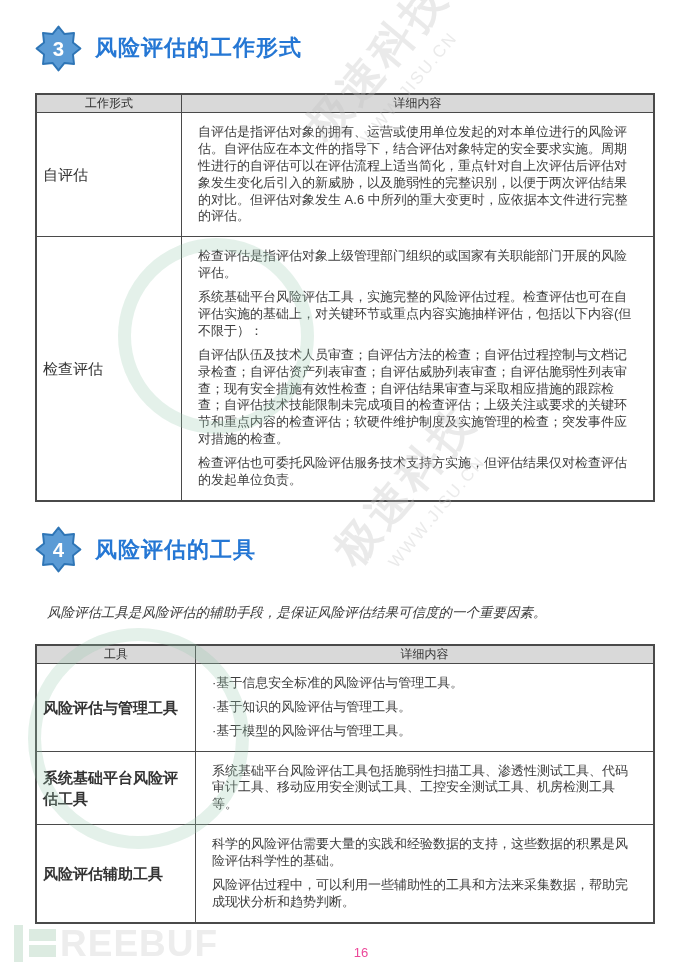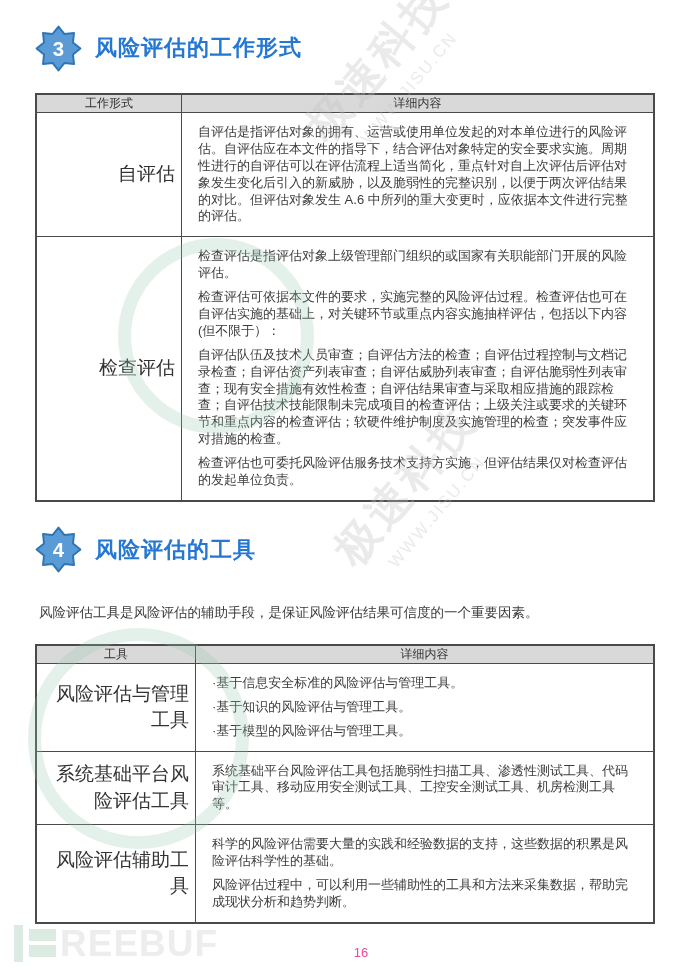--- a/index.html
+++ b/index.html
@@ -17,30 +17,30 @@
   .sec-header{display:flex;align-items:center;gap:13px;margin-top:23px;height:50px;}
   .sec-header .badge{flex:0 0 auto;}
   .sec-title{font-size:22px;font-weight:bold;color:#2577d4;letter-spacing:1px;}
 
   
   table.doc{width:100%;border-collapse:collapse;margin-top:20px;background:transparent;
             border:2px solid #4a4a4a;}
   table.doc th,table.doc td{border:1px solid #4a4a4a;}
   table.doc th{background:#d9d9d9;font-weight:normal;font-size:12px;
                padding:0 4px;text-align:center;color:#303030;}
-  td.cell-name{text-align:right;vertical-align:middle;font-size:19px;
+  td.cell-name{text-align:left;vertical-align:middle;font-size:15px;
                padding:4px 6px;line-height:1.4;color:#333;}
   td.cell-detail{padding:4px 9px;font-size:13px;line-height:1.3;
                  text-align:left;vertical-align:top;color:#3c3c3c;}
   td.cell-detail p{margin:7px;}
   .t1 .cell-name{width:132px;}
-  .t2 .cell-name{width:146px;}
+  .t2 .cell-name{width:146px;font-weight:bold;}
 
   
-  .para{font-size:13.5px;line-height:1.55;color:#3a3a3a;margin:4px;}
+  .para{font-size:13.5px;line-height:1.55;color:#3a3a3a;margin:12px;font-style:italic;}
   .para-1{margin-top:28px;}
   .para-2{margin-top:20px;}
   .t2{margin-top:38px;}
 
   
   .footer-logo{position:absolute;left:14px;bottom:12px;display:flex;align-items:flex-start;z-index:2;}
   .logo-bar{width:9px;height:37px;background:#dcebe1;margin-right:6px;}
   .logo-f{width:27px;height:37px;margin-right:4px;position:relative;}
   .logo-f .fb1{position:absolute;top:4px;left:0;width:27px;height:12px;background:#dcebe1;}
   .logo-f .fb2{position:absolute;top:20px;left:0;width:27px;height:12px;background:#dcebe1;}
@@ -85,21 +85,21 @@
         <tr>
           <td class="cell-name">自评估</td>
           <td class="cell-detail">
             <p>自评估是指评估对象的拥有、运营或使用单位发起的对本单位进行的风险评估。自评估应在本文件的指导下，结合评估对象特定的安全要求实施。周期性进行的自评估可以在评估流程上适当简化，重点针对自上次评估后评估对象发生变化后引入的新威胁，以及脆弱性的完整识别，以便于两次评估结果的对比。但评估对象发生 A.6 中所列的重大变更时，应依据本文件进行完整的评估。</p>
           </td>
         </tr>
         <tr>
           <td class="cell-name">检查评估</td>
           <td class="cell-detail">
             <p>检查评估是指评估对象上级管理部门组织的或国家有关职能部门开展的风险评估。</p>
-            <p>检查评估可依据本文件的要求，实施完整的风险评估过程。检查评估也可在自评估实施的基础上，对关键环节或重点内容实施抽样评估，包括以下内容(但不限于）：</p>
+            <p>系统基础平台风险评估工具，实施完整的风险评估过程。检查评估也可在自评估实施的基础上，对关键环节或重点内容实施抽样评估，包括以下内容(但不限于）：</p>
             <p>自评估队伍及技术人员审查；自评估方法的检查；自评估过程控制与文档记录检查；自评估资产列表审查；自评估威胁列表审查；自评估脆弱性列表审查；现有安全措施有效性检查；自评估结果审查与采取相应措施的跟踪检查；自评估技术技能限制未完成项目的检查评估；上级关注或要求的关键环节和重点内容的检查评估；软硬件维护制度及实施管理的检查；突发事件应对措施的检查。</p>
             <p>检查评估也可委托风险评估服务技术支持方实施，但评估结果仅对检查评估的发起单位负责。</p>
           </td>
         </tr>
       </tbody>
     </table>
 
     <div class="sec-header">
       <svg class="badge" viewBox="0 0 60 60" width="47" height="47">
         <polygon points="30,2 37.65,11.52 49.8,10.2 48.48,22.35 58,30 48.48,37.65 49.8,49.8 37.65,48.48 30,58 22.35,48.48 10.2,49.8 11.52,37.65 2,30 11.52,22.35 10.2,10.2 22.35,11.52" fill="#5b9bd5" stroke="#2e75b6" stroke-width="2.5" stroke-linejoin="round"></polygon>

